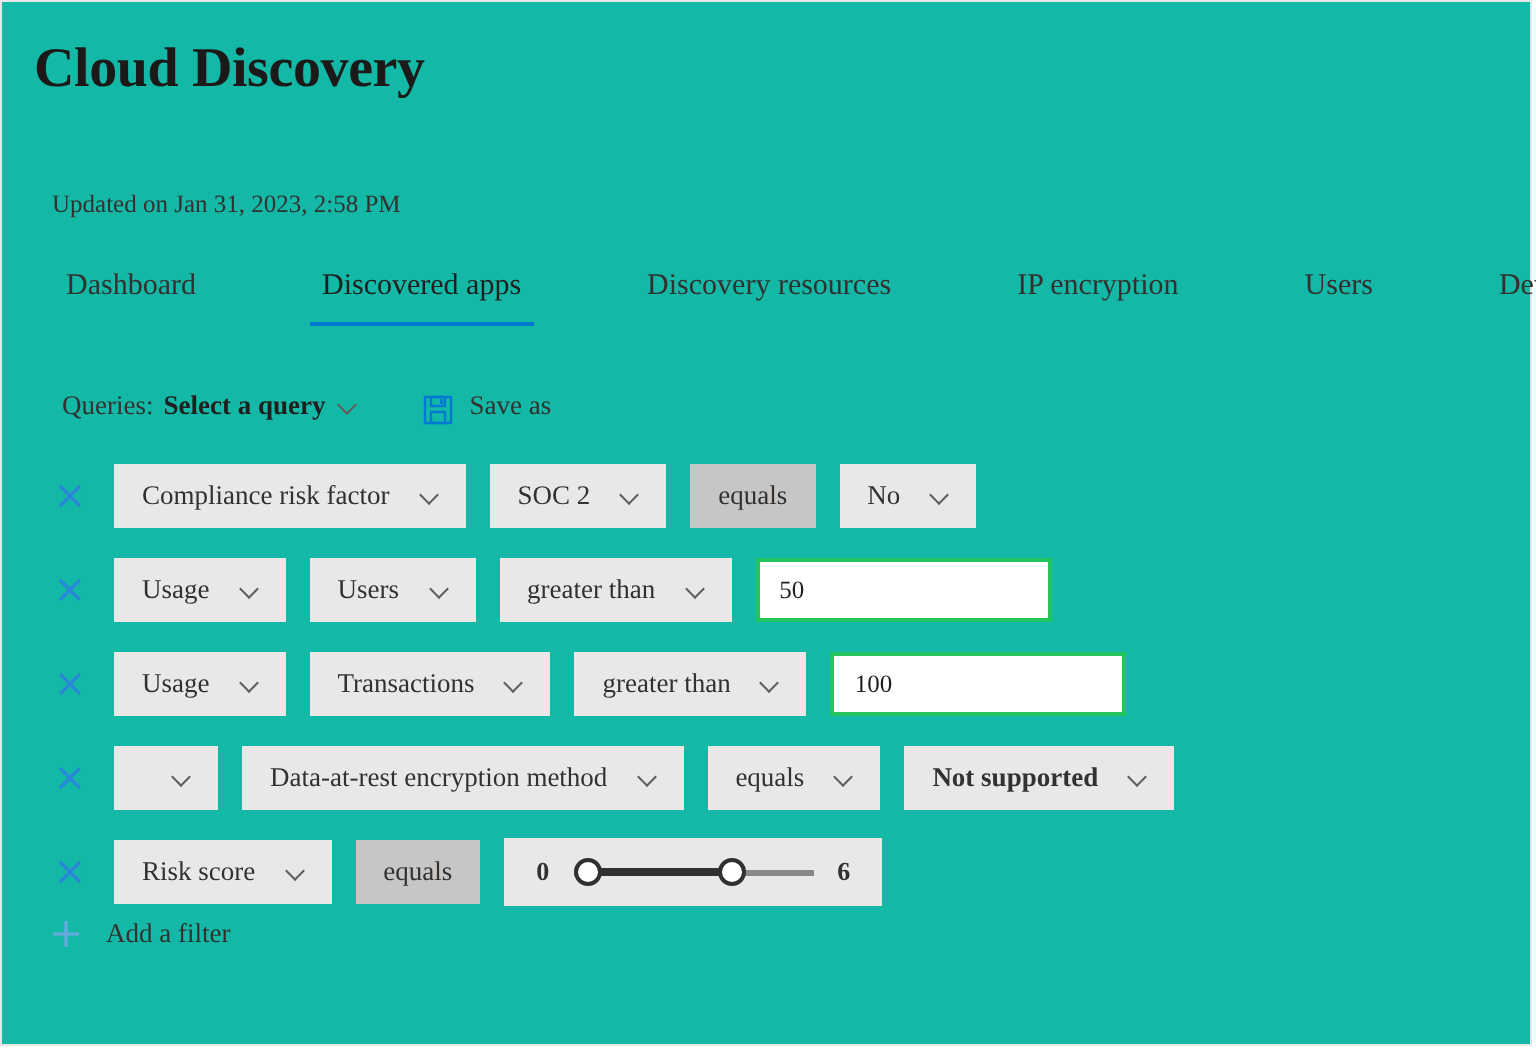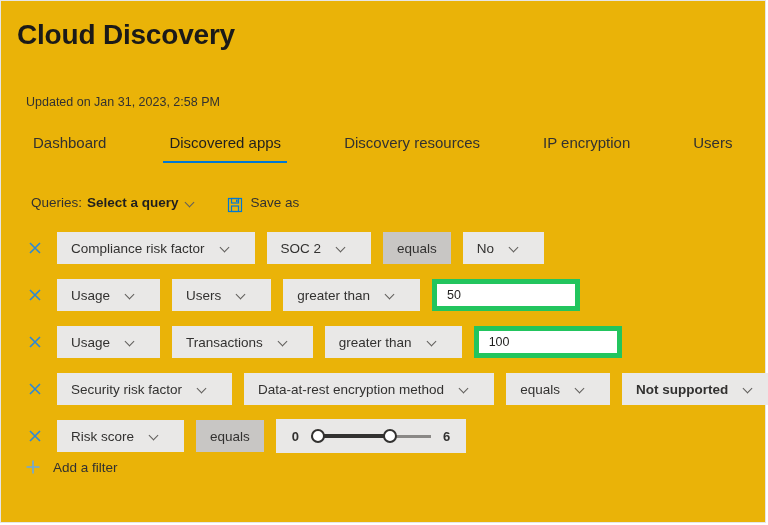--- a/index.html
+++ b/index.html
@@ -12,22 +12,23 @@
     height: 525px;
     font-family: "Liberation Sans", sans-serif;
     color: #323130;
     overflow: hidden;
   }
   #page {
     position: relative;
     width: 766px;
     height: 523px;
     border: 1px solid #e6e6e6;
-    background: #eab308;
-    box-sizing: border-box;
+    background: #14b8a6;
+    box-sizing: border-box;
+    font-family: Liberation Serif, serif;
   }
 
   
   #page-title {
     position: absolute;
     left: 16px;
     top: 14px;
     font-size: 28px;
     font-weight: bold;
     letter-spacing: -0.2px;
@@ -140,38 +141,38 @@
     margin-right: 12px;
     flex: 0 0 auto;
     cursor: pointer;
   }
   .pill {
     height: 32px;
     box-sizing: border-box;
     background: #e9e8e7;
     display: flex;
     align-items: center;
-    padding: 0 24px 0 14px;
+    padding: 0 12px 0 14px;
     margin-right: 12px;
     font-size: 13.5px;
     color: #323130;
     white-space: nowrap;
     cursor: pointer;
   }
   .pill .chev { margin-left: 16px; }
   .pill.static {
     background: #c8c6c4;
     padding: 0 14px;
     cursor: default;
   }
   .pill.bold { font-weight: bold; }
   .textbox {
     height: 32px;
     box-sizing: border-box;
-    border: 5px solid #22c55e;
+    border: 2px solid #22c55e;
     background: #ffffff;
     display: flex;
     align-items: center;
     padding: 0 10px;
     font-size: 12.5px;
     color: #201f1e;
     margin-right: 12px;
     cursor: text;
   }
   #textbox-users { width: 148px; }
@@ -337,21 +338,20 @@
       <div class="textbox" id="textbox-transactions">
         <span>100</span>
       </div>
     </div>
 
     <div class="filter-row">
       <svg class="remove-icon" viewBox="0 0 20 20">
         <path d="M5 5 L15 15 M15 5 L5 15" stroke="#2b88d8" stroke-width="1.6" fill="none"></path>
       </svg>
       <div class="pill">
-        <span>Security risk factor</span>
         <span class="chev"></span>
       </div>
       <div class="pill">
         <span>Data-at-rest encryption method</span>
         <span class="chev"></span>
       </div>
       <div class="pill">
         <span>equals</span>
         <span class="chev"></span>
       </div>

